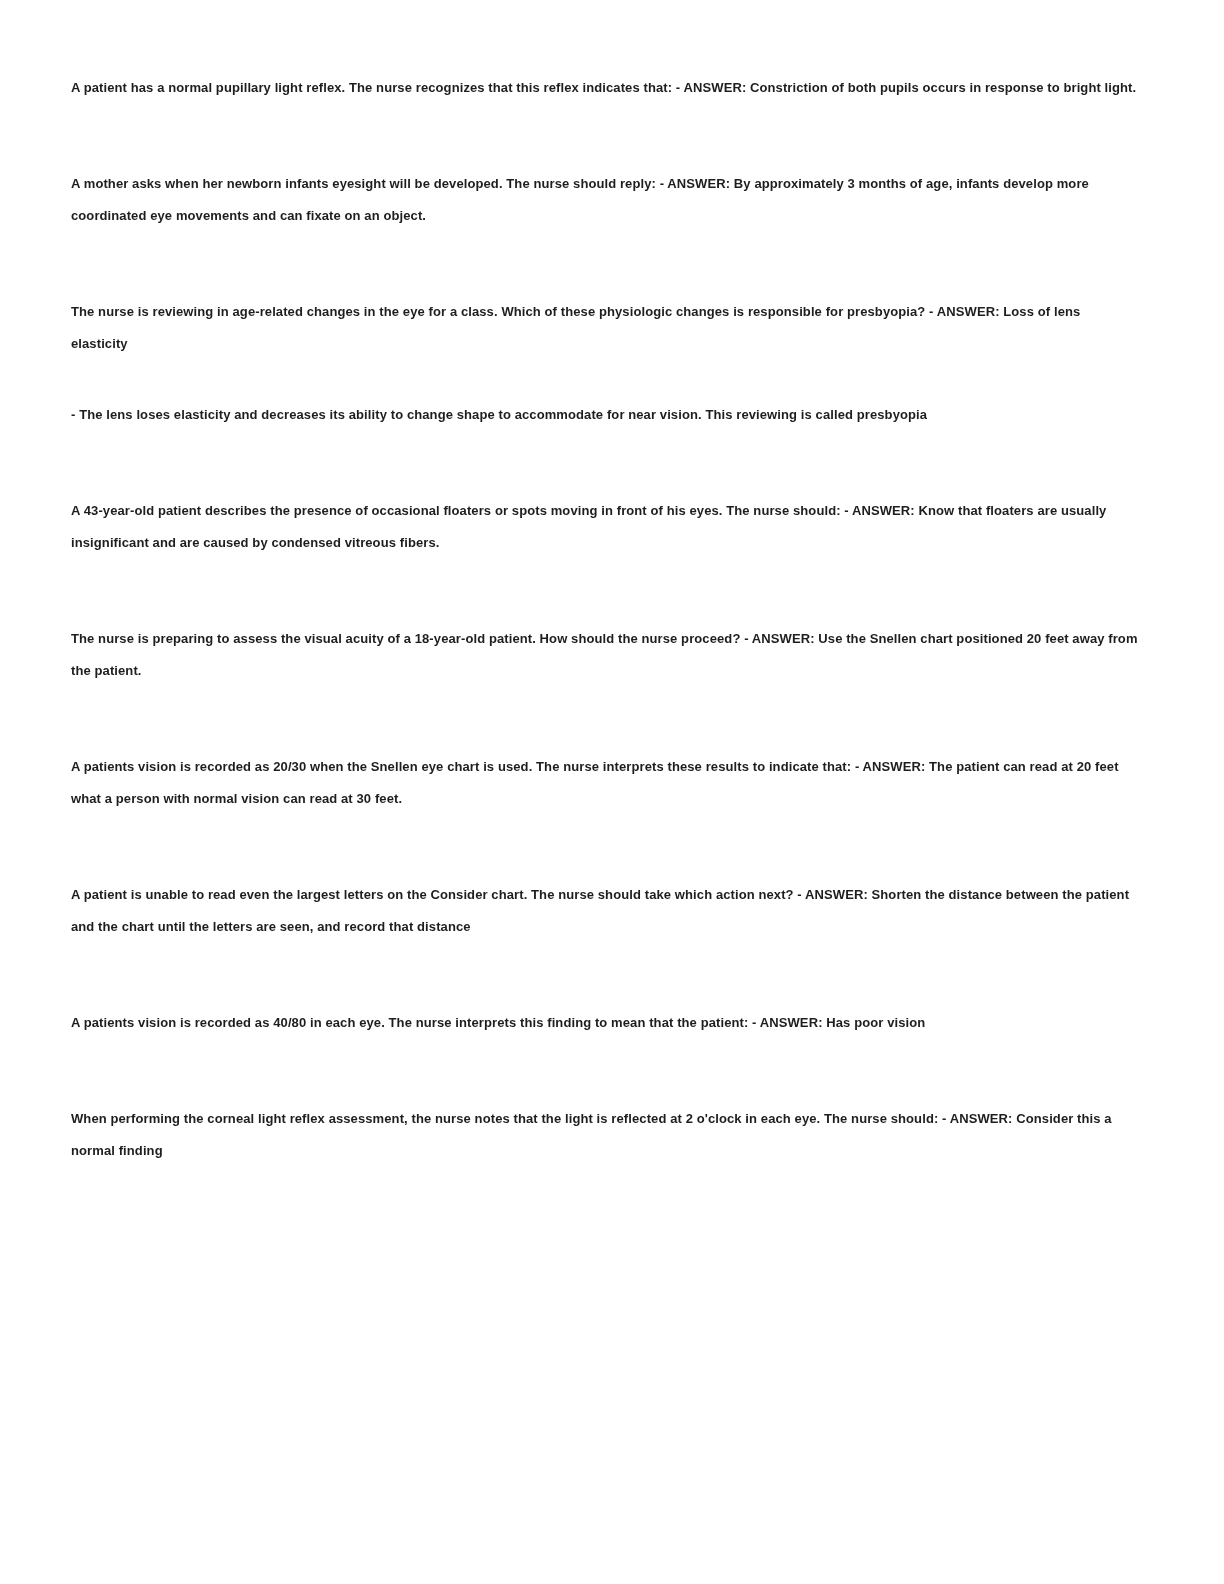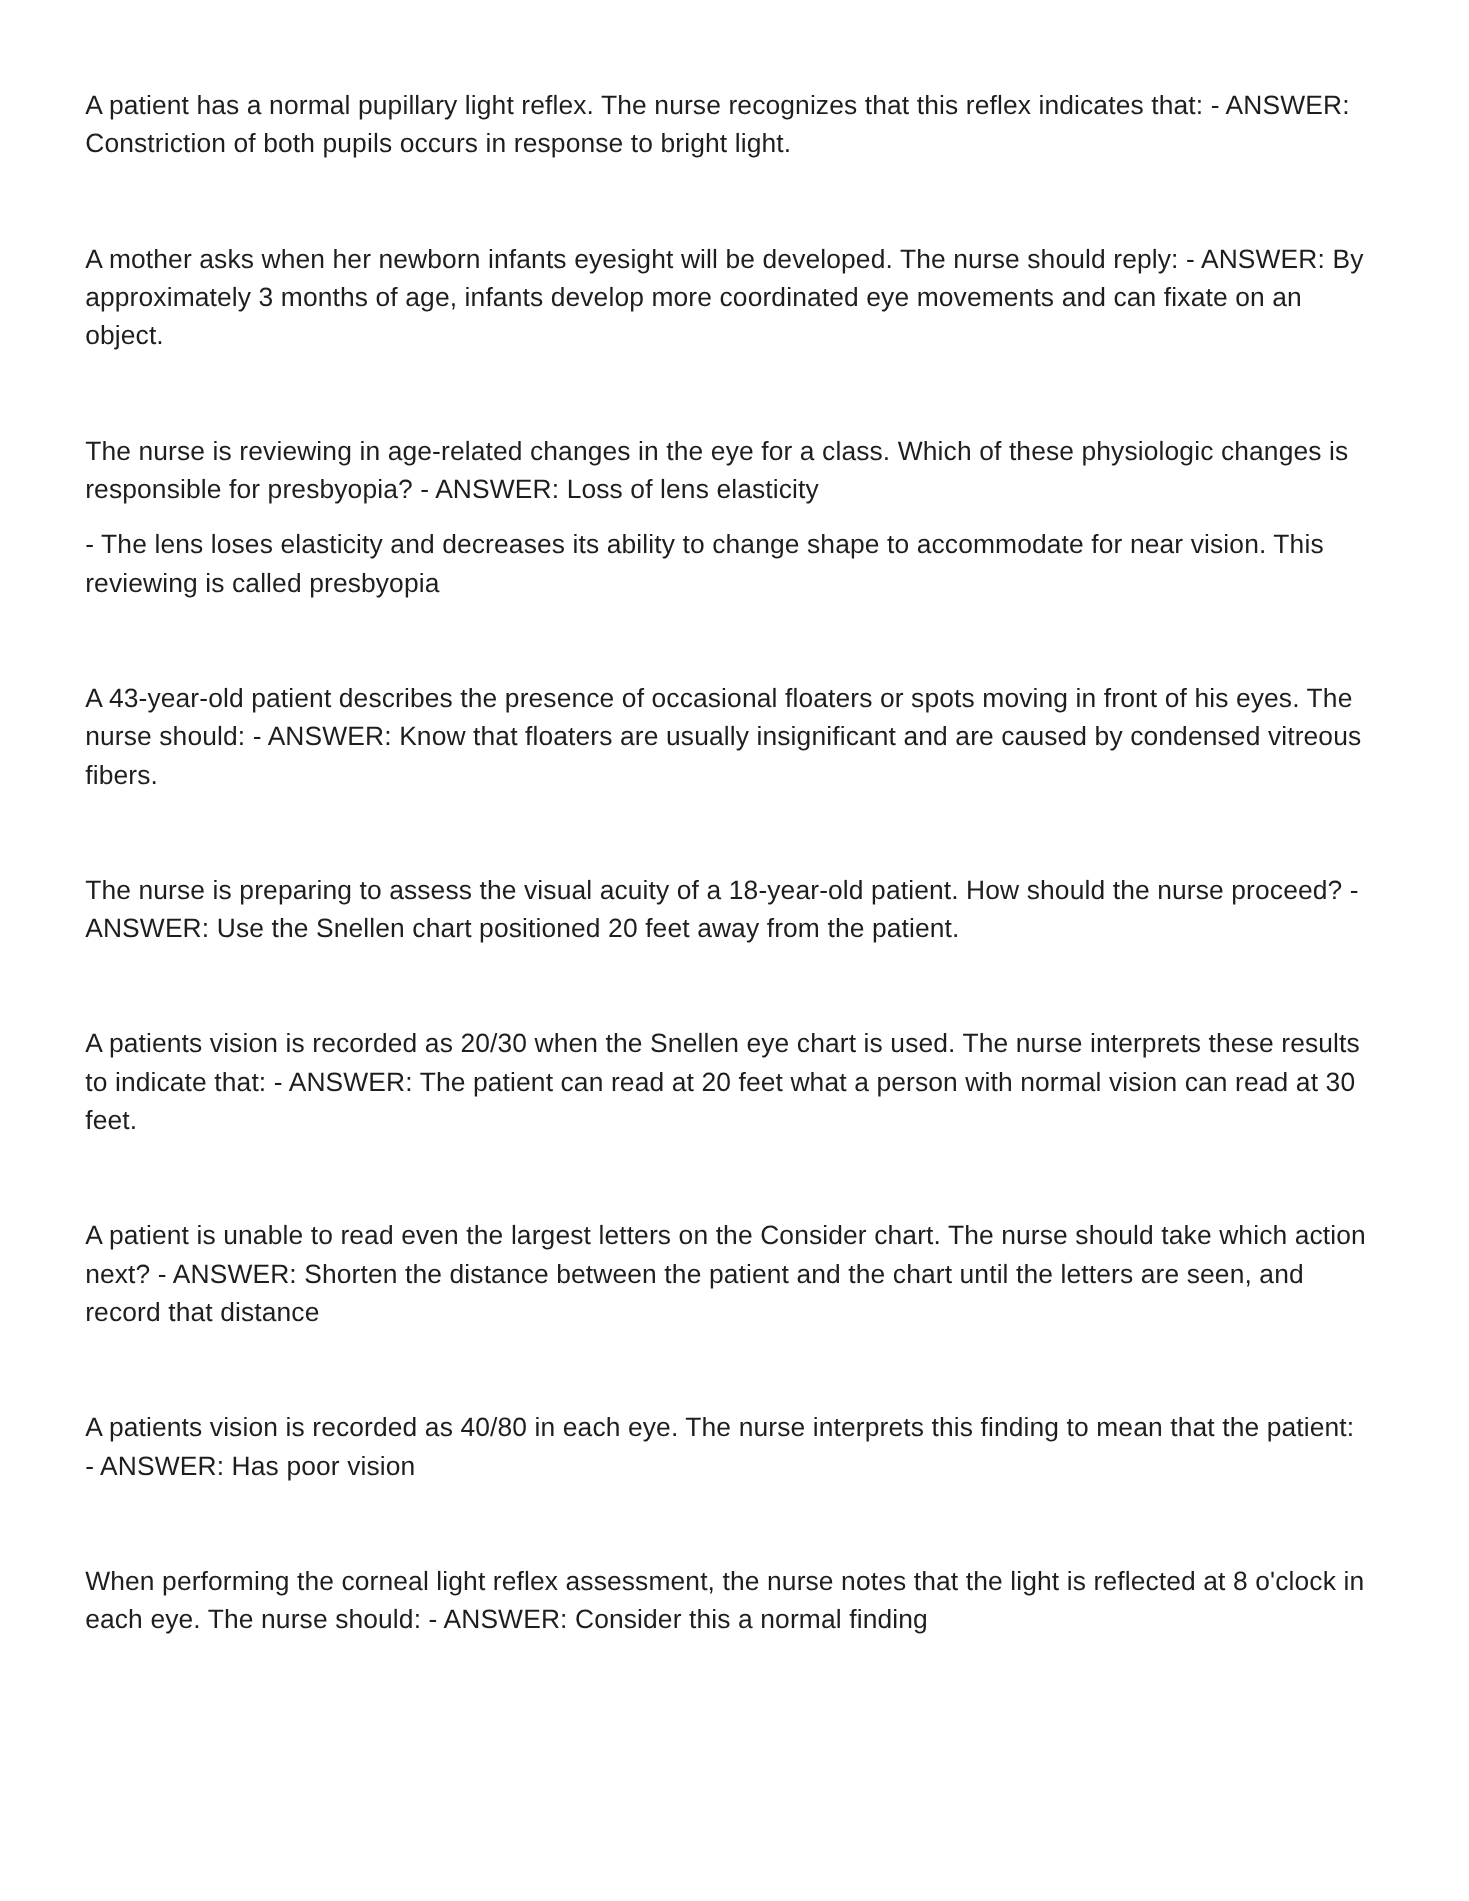--- a/index.html
+++ b/index.html
@@ -16,41 +16,41 @@
   }
   .page {
     box-sizing: border-box;
     width: 1224px;
     min-height: 1584px;
     padding: 72px 84px 40px 71px;
     background: #ffffff;
   }
   .para {
     margin: 0 0 64px 0;
-    font-size: 22px;
+    font-size: 13px;
     line-height: 32px;
-    font-weight: 400;
+    font-weight: 700;
     letter-spacing: 0.1px;
     text-align: left;
     white-space: normal;
   }
   .para.tight {
-    margin-bottom: 14px;
+    margin-bottom: 39px;
   }
   .para:last-child {
     margin-bottom: 0;
   }
 </style>
 </head>
 <body>
 
 <div class="page">
   <p class="para">A patient has a normal pupillary light reflex. The nurse recognizes that this reflex indicates that: - ANSWER: Constriction of both pupils occurs in response to bright light.</p>
   <p class="para">A mother asks when her newborn infants eyesight will be developed. The nurse should reply: - ANSWER: By approximately 3 months of age, infants develop more coordinated eye movements and can fixate on an object.</p>
   <p class="para tight">The nurse is reviewing in age-related changes in the eye for a class. Which of these physiologic changes is responsible for presbyopia? - ANSWER: Loss of lens elasticity</p>
   <p class="para">- The lens loses elasticity and decreases its ability to change shape to accommodate for near vision. This reviewing is called presbyopia</p>
   <p class="para">A 43-year-old patient describes the presence of occasional floaters or spots moving in front of his eyes. The nurse should: - ANSWER: Know that floaters are usually insignificant and are caused by condensed vitreous fibers.</p>
   <p class="para">The nurse is preparing to assess the visual acuity of a 18-year-old patient. How should the nurse proceed? - ANSWER: Use the Snellen chart positioned 20 feet away from the patient.</p>
   <p class="para">A patients vision is recorded as 20/30 when the Snellen eye chart is used. The nurse interprets these results to indicate that: - ANSWER: The patient can read at 20 feet what a person with normal vision can read at 30 feet.</p>
   <p class="para">A patient is unable to read even the largest letters on the Consider chart. The nurse should take which action next? - ANSWER: Shorten the distance between the patient and the chart until the letters are seen, and record that distance</p>
   <p class="para">A patients vision is recorded as 40/80 in each eye. The nurse interprets this finding to mean that the patient: - ANSWER: Has poor vision</p>
-  <p class="para">When performing the corneal light reflex assessment, the nurse notes that the light is reflected at 8 o'clock in each eye. The nurse should: - ANSWER: Consider this a normal finding</p>
+  <p class="para">When performing the corneal light reflex assessment, the nurse notes that the light is reflected at 2 o'clock in each eye. The nurse should: - ANSWER: Consider this a normal finding</p>
 </div>
 
 </body></html>

